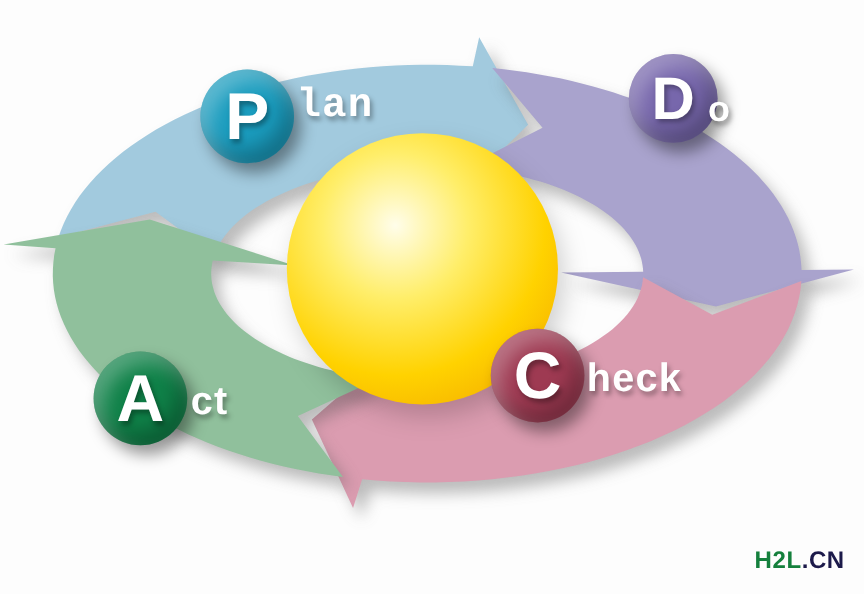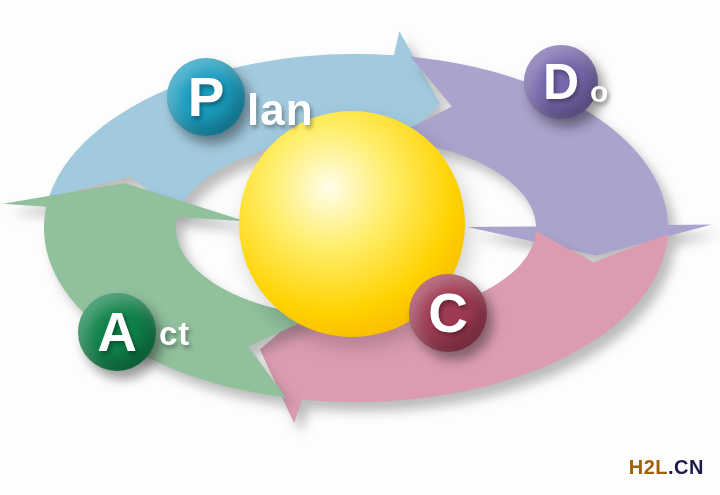--- a/index.html
+++ b/index.html
@@ -24,21 +24,21 @@
   .badge-plan {left:167px;top:58px;width:78px;height:78px;}
   .badge-do   {left:524px;top:45px;width:74px;height:74px;}
   .badge-check{left:409px;top:274px;width:78px;height:78px;}
   .badge-act  {left:78px;top:293px;width:78px;height:78px;}
   .letter-plan,.letter-check,.letter-act{font-size:55px;}
   .letter-do{font-size:50px;}
   .word{
     position:absolute;color:#fff;font-weight:bold;line-height:1;
     text-shadow:2px 3px 4px rgba(0,0,0,0.35);letter-spacing:1px;
   }
-  .word-plan {left:247px;top:88px;font-size:44px;}
+  .word-plan {left:247px;top:72px;font-size:34px;font-family:Liberation Mono, monospace;}
   .word-do   {left:590px;top:77px;font-size:30px;}
   .word-check{left:489px;top:298px;font-size:33px;}
   .word-act  {left:159px;top:317px;font-size:33px;}
   .watermark{
     position:absolute;right:16px;bottom:16px;
     font-size:20px;font-weight:bold;letter-spacing:0.5px;
   }
 </style>
 </head>
 <body>
@@ -60,21 +60,22 @@
   <span class="word word-plan">lan</span>
 
   <div class="badge badge-do" style="background-color: rgb(119, 103, 172);">
     <span class="badge-letter letter-do">D</span>
   </div>
   <span class="word word-do">o</span>
 
   <div class="badge badge-check" style="background-color: rgb(158, 58, 82);">
     <span class="badge-letter letter-check">C</span>
   </div>
+  <span class="word word-check">heck</span>
 
   <div class="badge badge-act" style="background-color: rgb(15, 129, 72);">
     <span class="badge-letter letter-act">A</span>
   </div>
   <span class="word word-act">ct</span>
 
-  <div class="watermark"><span id="wm-primary" style="color: #a16207;">H2L</span><span id="wm-secondary" style="color: rgb(28, 26, 74); text-align: center;">.CN</span></div>
+  <div class="watermark"><span id="wm-primary" style="color: #15803d;">H2L</span><span id="wm-secondary" style="color: rgb(28, 26, 74); text-align: center;">.CN</span></div>
 
 </div>
 
 </body></html>

